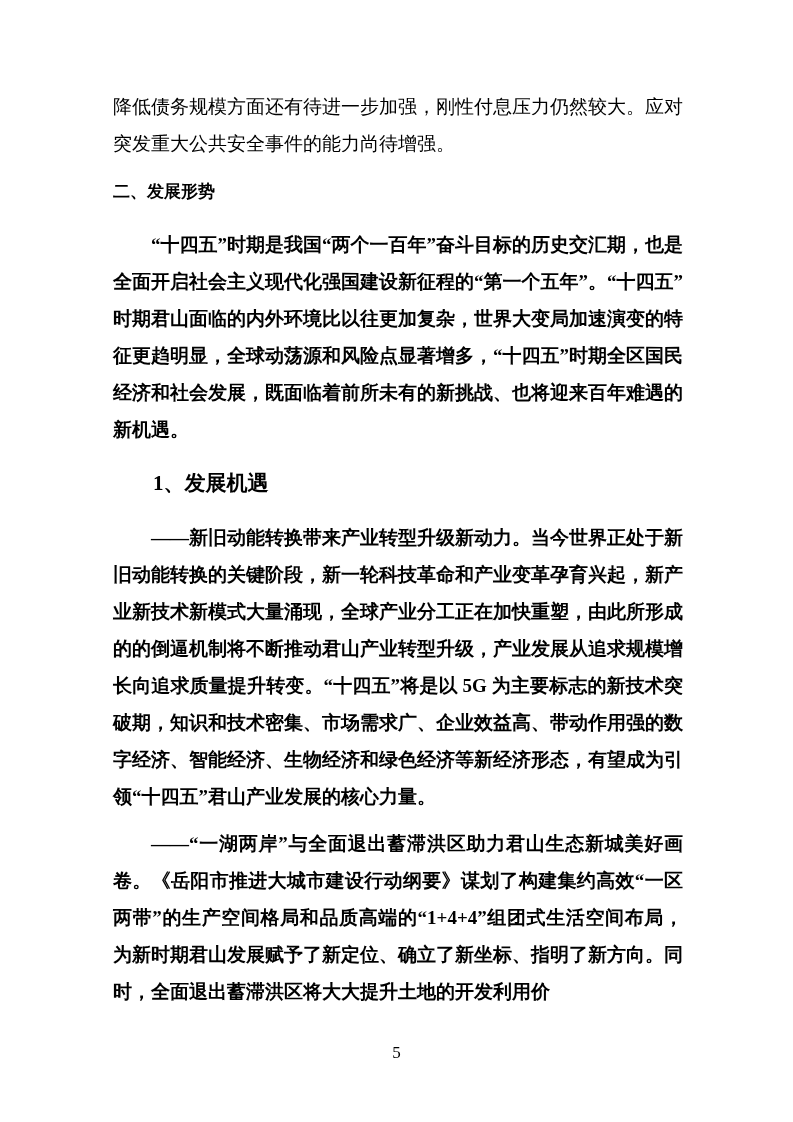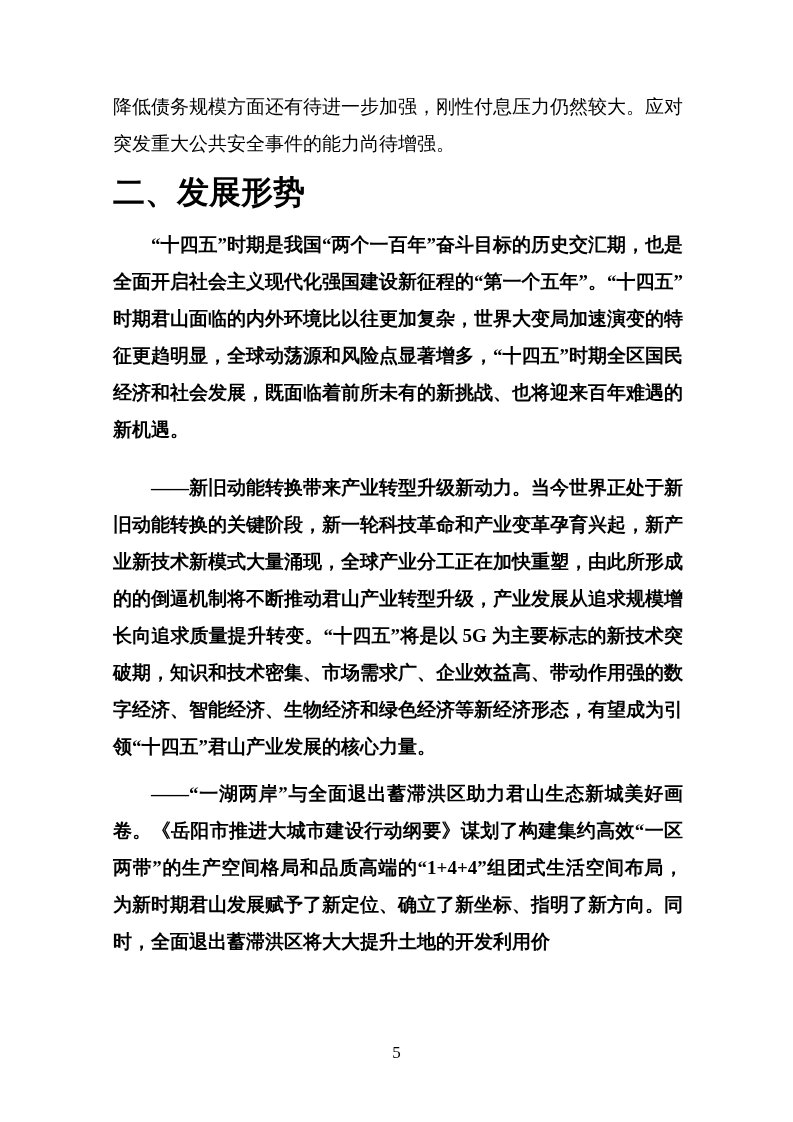--- a/index.html
+++ b/index.html
@@ -29,21 +29,21 @@
     text-indent: 2em;
     font-weight: bold;
   }
   .p2 { margin-top: 17px; }
   .p3 { margin-top: 21px; }
   .p4 { margin-top: 10px; }
   .section-heading {
     margin: 13px 0 0 0;
     font-family: "Liberation Sans", "DejaVu Sans", sans-serif;
     font-weight: 700;
-    font-size: 32px;
+    font-size: 17px;
     line-height: 34px;
     color: #000000;
   }
   .subsection-heading {
     margin: 20px 0 0 40px;
     font-size: 21px;
     line-height: 30px;
     font-weight: 700;
     color: #000000;
     font-family: "Liberation Sans", "DejaVu Sans", sans-serif;
@@ -68,20 +68,21 @@
 <body>
 
 <div class="page">
 
   <p class="body-text">降低债务规模方面还有待进一步加强，刚性付息压力仍然较大。应对突发重大公共安全事件的能力尚待增强。</p>
 
   <h2 class="section-heading">二、发展形势</h2>
 
   <p class="body-text indent-first p2">“十四五”时期是我国“两个一百年”奋斗目标的历史交汇期，也是全面开启社会主义现代化强国建设新征程的“第一个五年”。“十四五”时期君山面临的内外环境比以往更加复杂，世界大变局加速演变的特征更趋明显，全球动荡源和风险点显著增多，“十四五”时期全区国民经济和社会发展，既面临着前所未有的新挑战、也将迎来百年难遇的新机遇。</p>
 
+  <h3 class="subsection-heading"><span class="num">1、</span><span>发展机遇</span></h3>
 
   <p class="body-text indent-first p3">——新旧动能转换带来产业转型升级新动力。当今世界正处于新旧动能转换的关键阶段，新一轮科技革命和产业变革孕育兴起，新产业新技术新模式大量涌现，全球产业分工正在加快重塑，由此所形成的的倒逼机制将不断推动君山产业转型升级，产业发展从追求规模增长向追求质量提升转变。“十四五”将是以 5G 为主要标志的新技术突破期，知识和技术密集、市场需求广、企业效益高、带动作用强的数字经济、智能经济、生物经济和绿色经济等新经济形态，有望成为引领“十四五”君山产业发展的核心力量。</p>
 
   <p class="body-text indent-first p4">——“一湖两岸”与全面退出蓄滞洪区助力君山生态新城美好画卷。《岳阳市推进大城市建设行动纲要》谋划了构建集约高效“一区两带”的生产空间格局和品质高端的“1+4+4”组团式生活空间布局，为新时期君山发展赋予了新定位、确立了新坐标、指明了新方向。同时，全面退出蓄滞洪区将大大提升土地的开发利用价</p>
 
   <div class="page-number">5</div>
 
 </div>
 
 </body></html>

